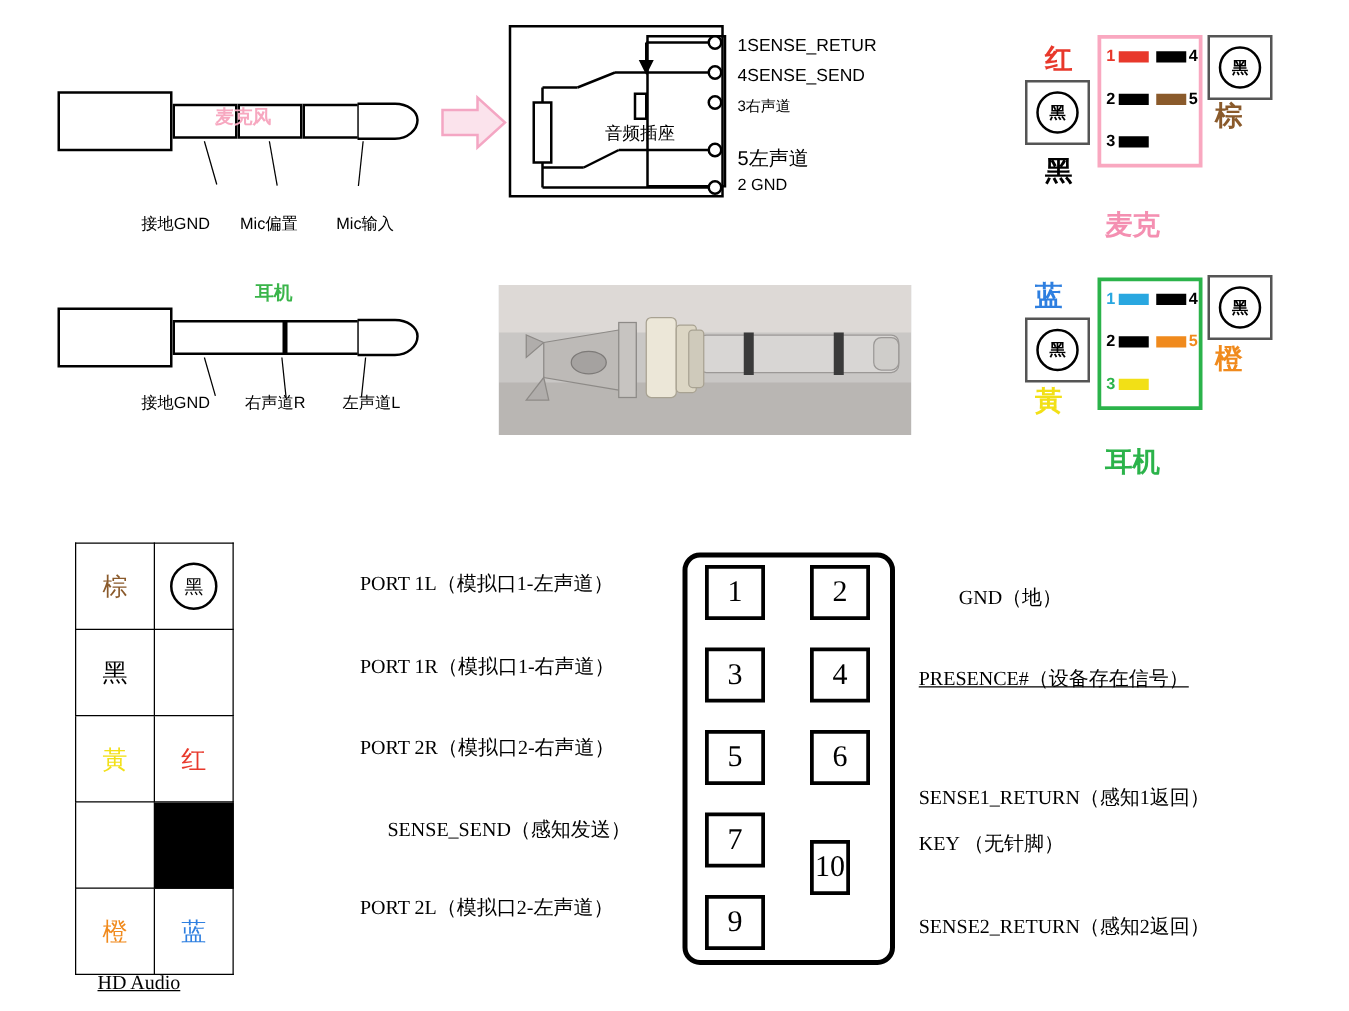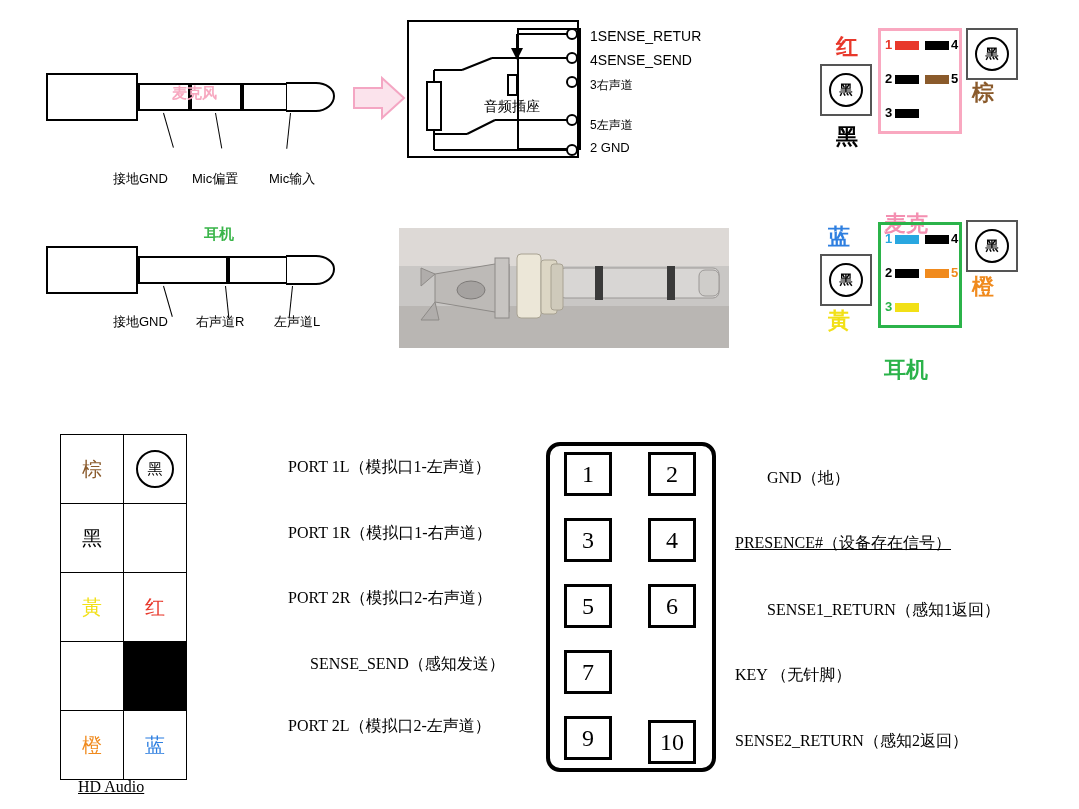--- a/index.html
+++ b/index.html
@@ -38,21 +38,21 @@
 
   
   #hd-legend{position:absolute;left:60px;top:434px;border-collapse:collapse;}
   #hd-legend td{width:60px;height:66px;border:1px solid #000;text-align:center;vertical-align:middle;
                 font-size:20px;font-family:"Liberation Serif","DejaVu Serif",serif;}
   .cap{position:absolute;font-size:16px;font-family:"Liberation Serif","DejaVu Serif",serif;text-decoration:underline;}
 
   
   .c-red{color:#e8382b;} .c-black{color:#000;} .c-brown{color:#8a5a2b;}
   .c-blue{color:#2e7fe0;} .c-yellow{color:#f2e016;} .c-orange{color:#f08a1d;}
-  .c-pink{color:#f48fb1;margin-top:44px;} .c-green{color:#2bb34a;}
+  .c-pink{color:#f48fb1;} .c-green{color:#2bb34a;}
 
   .ringbox{border:2px solid #555;background:#fff;display:flex;align-items:center;justify-content:center;}
   .ringbox .ring{width:30px;height:30px;border:2px solid #000;border-radius:50%;
     display:flex;align-items:center;justify-content:center;font-size:13px;font-weight:bold;}
 
   .photo{position:absolute;background:#cfcfcf;overflow:hidden;}
 </style>
 </head>
 <body>
 
@@ -112,21 +112,21 @@
 
 <div class="pinlabel" style="left:590px;top:28px;">
   <span>1</span><span>SENSE_RETUR</span>
 </div>
 <div class="pinlabel" style="left:590px;top:52px;">
   <span>4</span><span>SENSE_SEND</span>
 </div>
 <div class="pinlabel" style="left:590px;top:77px;font-size:12px;">
   <span>3</span><span>右声道</span>
 </div>
-<div class="pinlabel" style="left:590px;top:117px;font-size:12px;">
+<div class="pinlabel" style="left:590px;top:117px;font-size:16px;">
   <span>5</span><span>左声道</span>
 </div>
 <div class="pinlabel" style="left:590px;top:140px;font-size:13px;">
   <span>2</span>&nbsp;<span>GND</span>
 </div>
 
 <div class="abs c-red" style="left:836px;top:32px;font-size:22px;font-weight:bold;">红</div>
 <div class="abs c-black" style="left:836px;top:122px;font-size:22px;font-weight:bold;">黑</div>
 <div class="abs c-brown" style="left:972px;top:78px;font-size:22px;font-weight:bold;">棕</div>
 
@@ -274,22 +274,22 @@
 <div class="sig" style="left:735px;top:468px;margin-left:32px;">GND（地）</div>
 
 <div class="sig" style="left:288px;top:523px;">PORT 1R（模拟口1-右声道）</div>
 <div class="pin" style="left:564px;top:518px;width:48px;height:44px;">3</div>
 <div class="pin" style="left:648px;top:518px;width:48px;height:44px;">4</div>
 <div class="sig" style="left:735px;top:533px;text-decoration:underline;">PRESENCE#（设备存在信号）</div>
 
 <div class="sig" style="left:288px;top:588px;">PORT 2R（模拟口2-右声道）</div>
 <div class="pin" style="left:564px;top:584px;width:48px;height:44px;">5</div>
 <div class="pin" style="left:648px;top:584px;width:48px;height:44px;">6</div>
-<div class="sig" style="left:735px;top:600px;margin-left:32px;">SENSE1_RETURN（感知1返回）</div>
+<div class="sig" style="left:735px;top:628px;">SENSE1_RETURN（感知1返回）</div>
 
 <div class="sig" style="left:310px;top:654px;">SENSE_SEND（感知发送）</div>
 <div class="pin" style="left:564px;top:650px;width:48px;height:44px;">7</div>
 <div class="sig" style="left:735px;top:665px;">KEY （无针脚）</div>
 
 <div class="sig" style="left:288px;top:716px;">PORT 2L（模拟口2-左声道）</div>
 <div class="pin" style="left:564px;top:716px;width:48px;height:44px;">9</div>
-<div class="pin" style="left:648px;top:720px;width:48px;height:44px;">10</div>
+<div class="pin" style="left:648px;top:672px;width:32px;height:44px;">10</div>
 <div class="sig" style="left:735px;top:731px;">SENSE2_RETURN（感知2返回）</div>
 
 </body></html>

